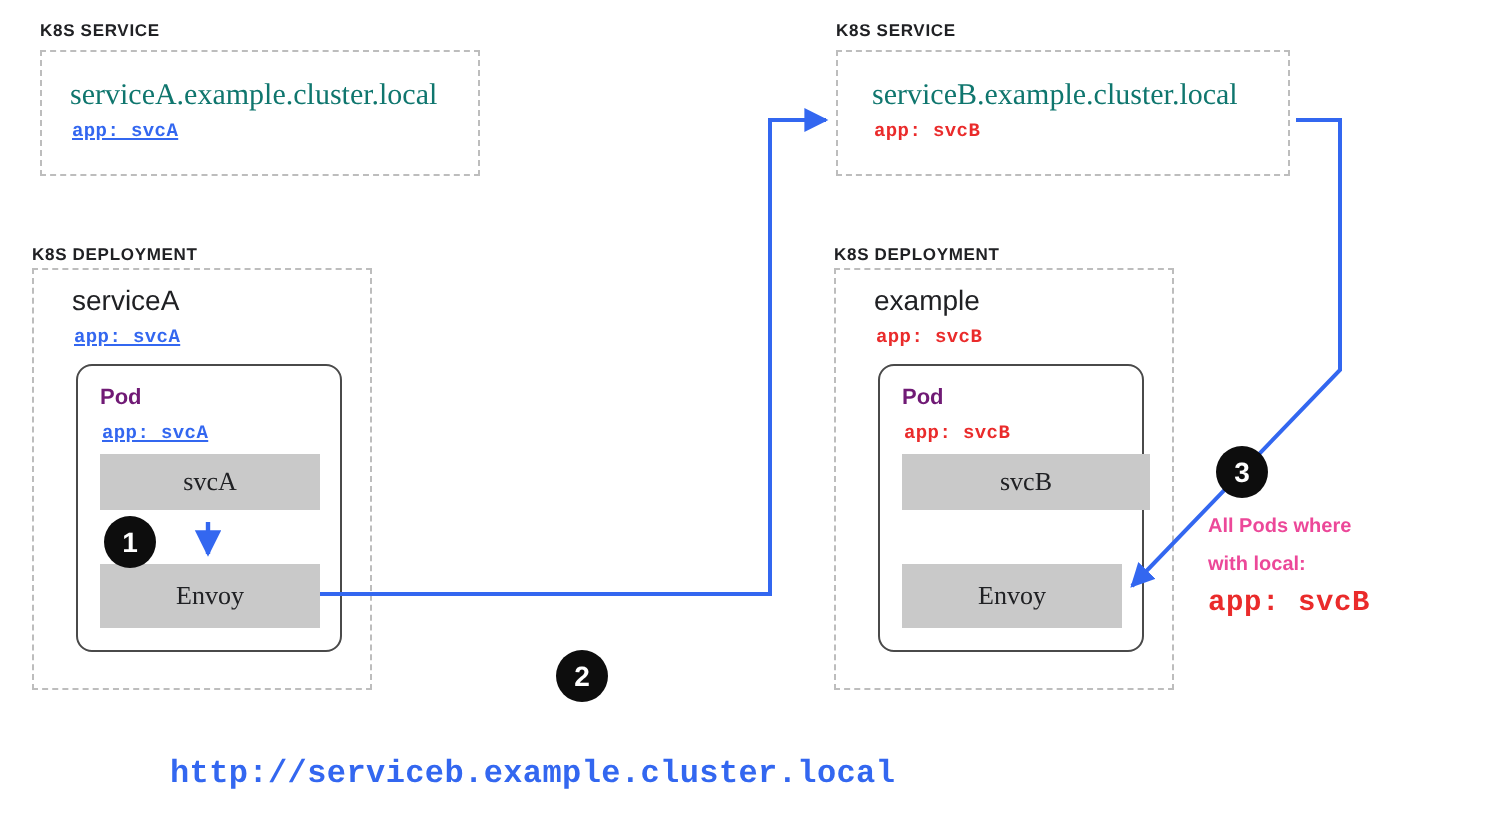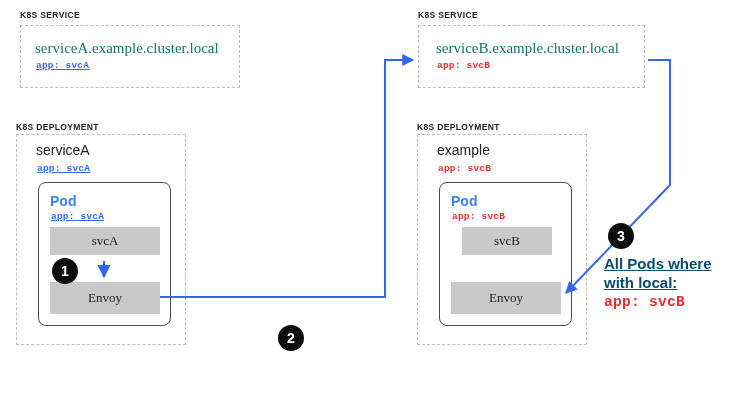--- a/index.html
+++ b/index.html
@@ -58,23 +58,23 @@
   }
   .pod-box {
     position: absolute;
     border: 1.3px solid #4a4a4a;
     border-radius: 8px;
     background: #ffffff;
     box-sizing: border-box;
   }
   .pod-title {
     position: absolute;
-    font-size: 14px;
+    font-size: 11px;
     font-weight: 700;
-    color: #3b82f6;
+    color: #701a75;
     font-family: "Liberation Sans", sans-serif;
   }
   .container-box {
     position: absolute;
     background: #c9c9c9;
     display: flex;
     align-items: center;
     justify-content: center;
     font-size: 13px;
     color: #202124;
@@ -90,27 +90,26 @@
     display: flex;
     align-items: center;
     justify-content: center;
     font-size: 14px;
     font-weight: 700;
     font-family: "Liberation Sans", sans-serif;
     z-index: 40;
   }
   .note {
     position: absolute;
-    font-size: 15px;
+    font-size: 10px;
     font-weight: 700;
-    color: #0c4a6e;
+    color: #ec4899;
     line-height: 17px;
     font-family: "Liberation Sans", sans-serif;
     white-space: nowrap;
-    text-decoration: underline;
   }
   .note-red {
     position: absolute;
     font-size: 14.5px;
     font-weight: 700;
     color: #ea2b2b;
     font-family: "Liberation Mono", monospace;
     white-space: nowrap;
     letter-spacing: 0.3px;
   }
@@ -160,21 +159,21 @@
   <div class="label-kv label-red" style="left:437px; top:60px;">app: svcB</div>
 
   <div class="group-label" style="left:417px; top:122px;">K8S DEPLOYMENT</div>
   <div class="dashed-box" style="left:417px; top:134px; width:170px; height:211px;"></div>
   <div class="dep-title" style="left:437px; top:142px;">example</div>
   <div class="label-kv label-red" style="left:438px; top:163px;">app: svcB</div>
 
   <div class="pod-box" style="left:439px; top:182px; width:133px; height:144px;"></div>
   <div class="pod-title" style="left:451px; top:193px;">Pod</div>
   <div class="label-kv label-red" style="left:452px; top:211px;">app: svcB</div>
-  <div class="container-box" style="left:462px; top:227px; width:90px; height:28px;">svcB</div>
+  <div class="container-box" style="left:451px; top:227px; width:124px; height:28px;">svcB</div>
   <div class="container-box" style="left:451px; top:282px; width:110px; height:32px;">Envoy</div>
 
   <svg class="arrows" viewBox="0 0 744 408">
     <defs>
       <marker id="arrowblue" markerWidth="7" markerHeight="7" refX="5.4" refY="3" orient="auto">
         <path d="M0,0 L6,3 L0,6 z" fill="#3367f0"></path>
       </marker>
     </defs>
 
     <line x1="104" y1="261" x2="104" y2="277" stroke="#3367f0" stroke-width="2.2" marker-end="url(#arrowblue)"></line>
@@ -185,14 +184,15 @@
   </svg>
 
   <div class="badge" style="left:52px; top:258px;">1</div>
   <div class="badge" style="left:278px; top:325px;">2</div>
   <div class="badge" style="left:608px; top:223px;">3</div>
 
   <div class="note" style="left:604px; top:255px;">All Pods where</div>
   <div class="note" style="left:604px; top:274px;">with local:</div>
   <div class="note-red" style="left:604px; top:294px;">app: svcB</div>
 
+  <div class="url" style="left:85px; top:378px;">http://serviceb.example.cluster.local</div>
 
 </div>
 
 </body></html>

